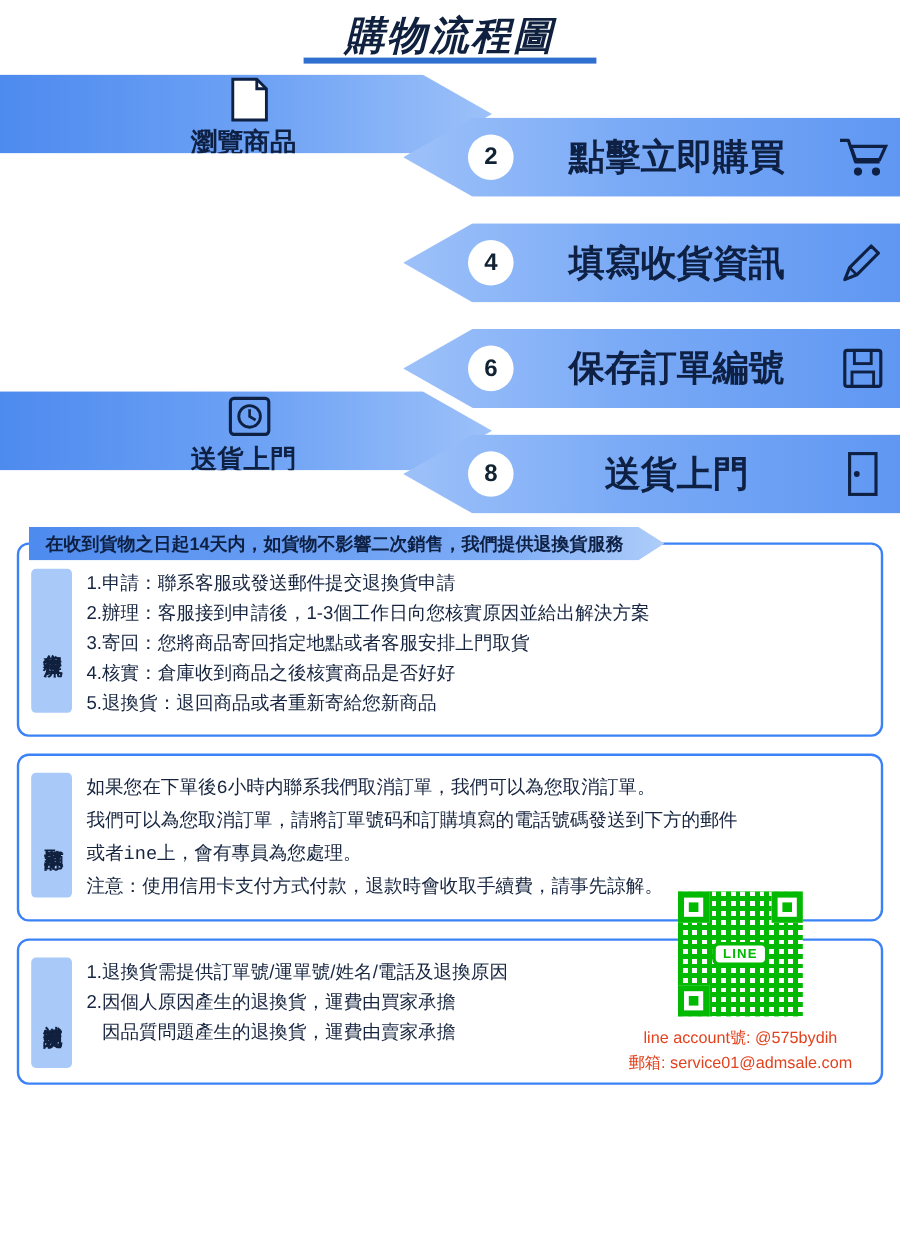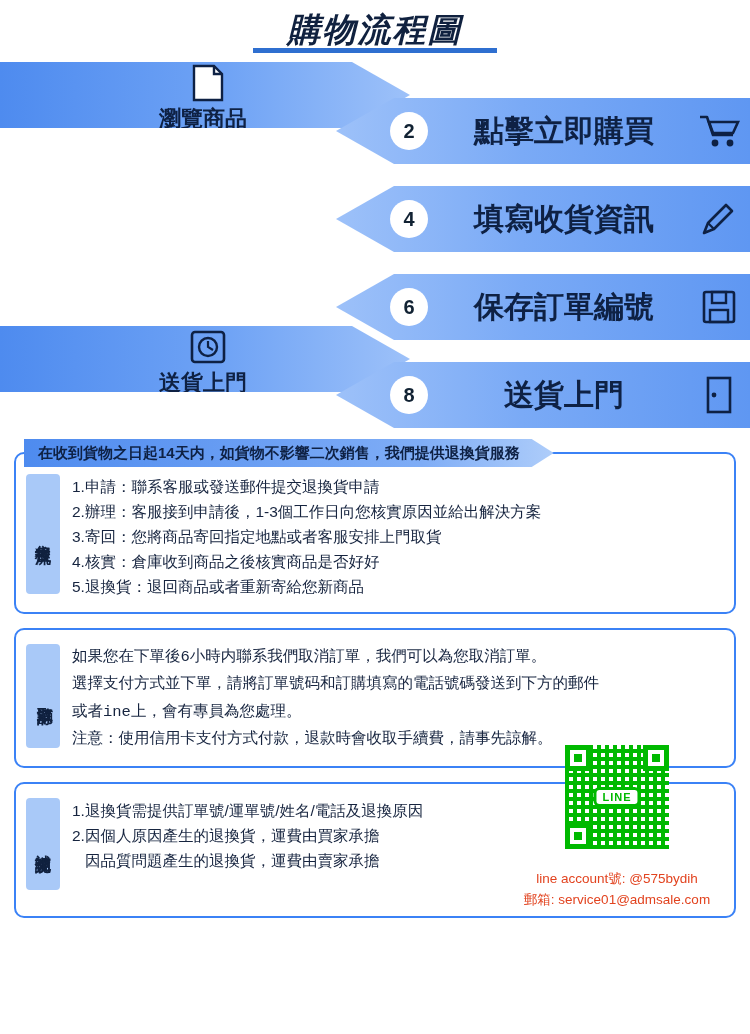--- a/index.html
+++ b/index.html
@@ -168,21 +168,21 @@
   
   .qr-area {
     position: absolute;
     right: 22px;
     bottom: 6px;
     width: 190px;
     text-align: center;
   }
   .qr {
     width: 104px; height: 104px;
-    margin: 0 auto 20px auto;
+    margin: 0 auto 8px auto;
     position: relative;
     background:
       repeating-linear-gradient(90deg, #00b900 0 4px, transparent 4px 8px),
       repeating-linear-gradient(0deg, #00b900 0 4px, transparent 4px 8px);
     background-color: #ffffff;
   }
   .qr .finder {
     position: absolute;
     width: 26px; height: 26px;
     border: 5px solid #00b900;
@@ -318,29 +318,29 @@
   </div>
 </div>
 
 <div class="section" id="sec-cancel">
   <div class="sec-body" style="padding-top:14px;font-family:Liberation Mono, monospace;">
     <div class="vtab">
       <span>取消訂單</span>
     </div>
     <div class="lines">
       <p>如果您在下單後6小時内聯系我們取消訂單，我們可以為您取消訂單。</p>
-      <p>選擇支付方式並下單，請將訂單號码和訂購填寫的電話號碼發送到下方的郵件</p>
+      <p>我們可以為您取消訂單，請將訂單號码和訂購填寫的電話號碼發送到下方的郵件</p>
       <p>或者ine上，會有專員為您處理。</p>
       <p>注意：使用信用卡支付方式付款，退款時會收取手續費，請事先諒解。</p>
     </div>
   </div>
 </div>
 
 <div class="section" id="sec-extra">
-  <div class="sec-body" style="padding-top:14px; padding-bottom:26px;">
+  <div class="sec-body" style="padding-top:14px; padding-bottom:12px;">
     <div class="vtab">
       <span>補充說明</span>
     </div>
     <div class="lines">
       <p>1.退換貨需提供訂單號/運單號/姓名/電話及退換原因</p>
       <p>2.因個人原因產生的退換貨，運費由買家承擔</p>
       <p>   因品質問題產生的退換貨，運費由賣家承擔</p>
     </div>
   </div>
 

